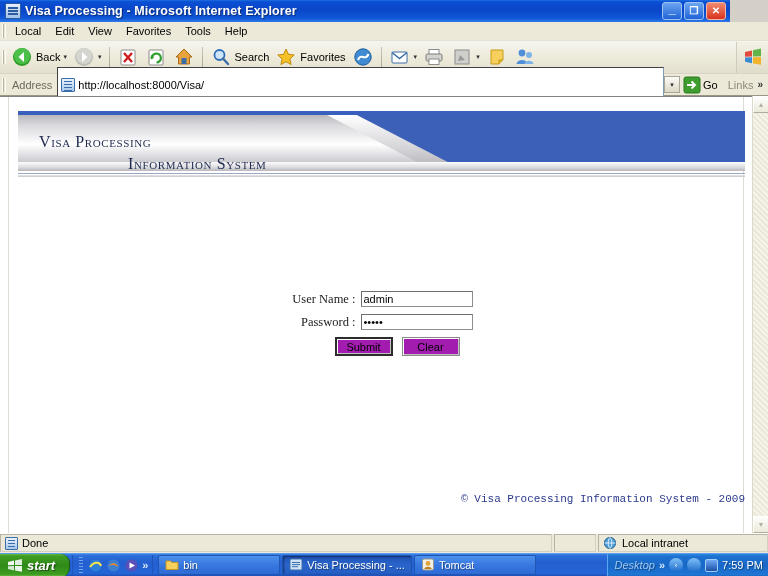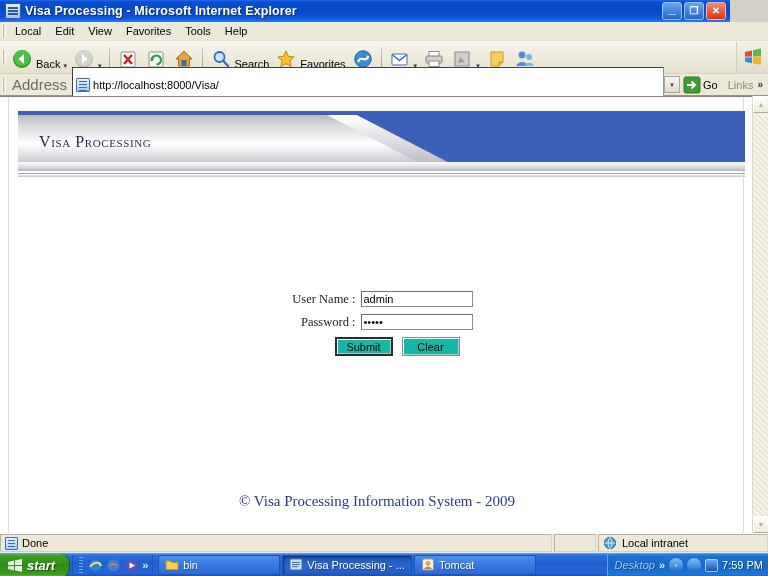--- a/index.html
+++ b/index.html
@@ -52,39 +52,39 @@
   .menu-grip{width:4px;height:14px;margin:0 2px 0 2px;
     background:linear-gradient(to right,#fff 0 1px,#ada690 1px 2px,transparent 2px);
     background-size:3px 100%; opacity:.8;}
 
   
   .toolbar {
     position:absolute; left:0; top:41px; width:768px; height:33px;
     background:linear-gradient(to bottom,#f6f5ee,#ece9d8 60%,#e4e0cf);
     display:flex; align-items:center; border-bottom:1px solid #d8d4c4;
   }
-  .tb-btn { display:flex; align-items:flex-end; height:26px; padding:0 3px; cursor:default; }
+  .tb-btn { display:flex; align-items:center; height:26px; padding:0 3px; cursor:default; }
   .tb-label { font-size:11px; color:#000; margin-left:3px; }
   .tb-sep { width:1px; height:20px; margin:0 4px;
     background:linear-gradient(to bottom,#cdc9b8,#aaa696); }
   .tb-caret { font-size:7px; color:#333; margin-left:3px; }
   .ico { width:22px; height:22px; position:relative; flex:none; }
   .ico svg{ display:block; }
   .tb-flag{ margin-left:auto; width:32px; height:31px;
     background:linear-gradient(to bottom,#f3f1e6,#e0dcca);
     display:flex; align-items:center; justify-content:center;
     border-left:1px solid #d0ccbb;}
 
   
   .addrbar {
     position:absolute; left:0; top:74px; width:768px; height:22px;
     background:#ece9d8; display:flex; align-items:center;
     border-bottom:1px solid #9a9684;
   }
-  .addr-label{ font-size:15px; color:#6d6a5e; padding:0 5px 0 4px; }
+  .addr-label{ font-size:11px; color:#6d6a5e; padding:0 5px 0 4px; }
   .addr-field {
     flex:1; height:19px; background:#fff; border:1px solid #7f9db9;
     border-top-color:#404040; border-left-color:#404040;
     display:flex; align-items:center; padding:17px 1px; position:relative;
   }
   .addr-icon{ width:14px; height:14px; margin:0 3px 0 2px; flex:none;
     background:linear-gradient(to bottom,#eaf2fd,#a8c8ec);
     border:1px solid #3a6ea8; border-radius:1px; position:relative;}
   .addr-icon:after{content:"";position:absolute;left:2px;top:2px;width:8px;height:1px;
     background:#3a6ea8;box-shadow:0 3px 0 #3a6ea8,0 6px 0 #3a6ea8,0 9px 0 #3a6ea8;}
@@ -144,29 +144,29 @@
     width:74px; text-align:right; margin-right:5px; white-space:nowrap;}
   .finput{
     width:112px; height:16px; border:1px solid #8e8e8e;
     border-top-color:#6d6d6d; border-left-color:#6d6d6d;
     background:#fff; font-family:"Liberation Sans", sans-serif; font-size:11px;
     color:#000; padding:0 2px; outline:none;
   }
   .btnrow{ display:flex; justify-content:center; gap:9px; margin-top:5px; margin-left:40px;}
   .ui-btn{
     min-width:58px; height:19px; font-family:"Liberation Sans", sans-serif;
-    font-size:11px; color:#000; background:#14b8a6;
+    font-size:11px; color:#000; background:#a21caf;
     border:1px solid #8a8a8a; cursor:pointer; padding:0 8px;
     box-shadow:inset 1px 1px 0 #fff, inset -1px -1px 0 #c0c0c0;
   }
   .ui-btn.default{ border:2px solid #2c2c2c; }
 
   
-  .footer{ position:absolute; left:0; top:396px; width:736px; text-align:center;
-    font-family:Liberation Serif, serif; font-size:15px; color:#2b3a8c; }
+  .footer{ position:absolute; left:0; top:396px; width:736px; text-align:right;
+    font-family:Liberation Mono, monospace; font-size:11px; color:#2b3a8c; }
 
   
   .vscroll{ position:absolute; right:0; top:96px; width:16px; height:437px;
     background:#f1efe2; border-left:1px solid #dcd8ca;}
   .vs-arrow{ width:16px; height:17px;
     background:linear-gradient(to bottom,#fdfdfb,#eceadb);
     border:1px solid #fff; border-right-color:#b0ac9c; border-bottom-color:#b0ac9c;
     display:flex; align-items:center; justify-content:center;
     font-size:7px; color:#b5b1a1; cursor:pointer;}
   .vs-arrow.bot{ position:absolute; bottom:0; left:0;}
@@ -445,20 +445,21 @@
           <div class="banner-top"></div>
           <div class="banner-body">
             <div class="banner-blue"></div>
             <div class="banner-silver"></div>
             <div class="banner-notch"></div>
             <div class="banner-silver2"></div>
           </div>
           <div class="banner-line"></div>
           <div class="banner-line2"></div>
           <div class="bt1">Visa Processing</div>
+          <div class="bt2">Information System</div>
         </div>
 
         <div class="login-wrap">
           <div class="frow">
             <div class="flabel">User Name :</div>
             <input class="finput" type="text" value="admin" style="">
           </div>
           <div class="frow">
             <div class="flabel">Password :</div>
             <input class="finput" type="password" value="admin" style="">

